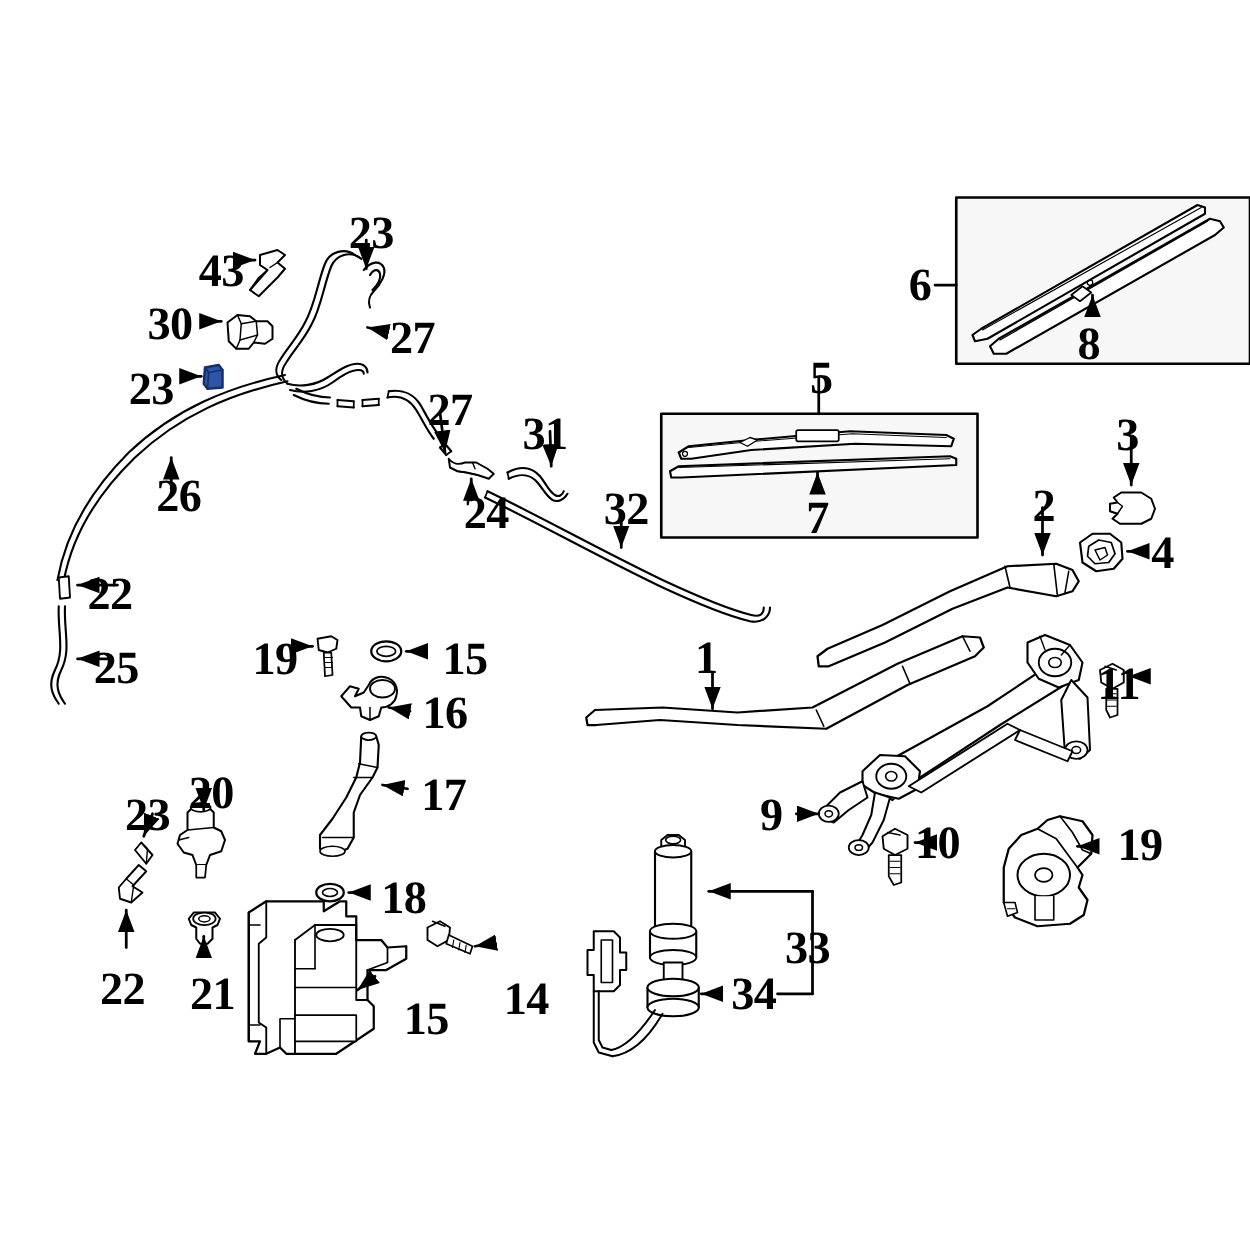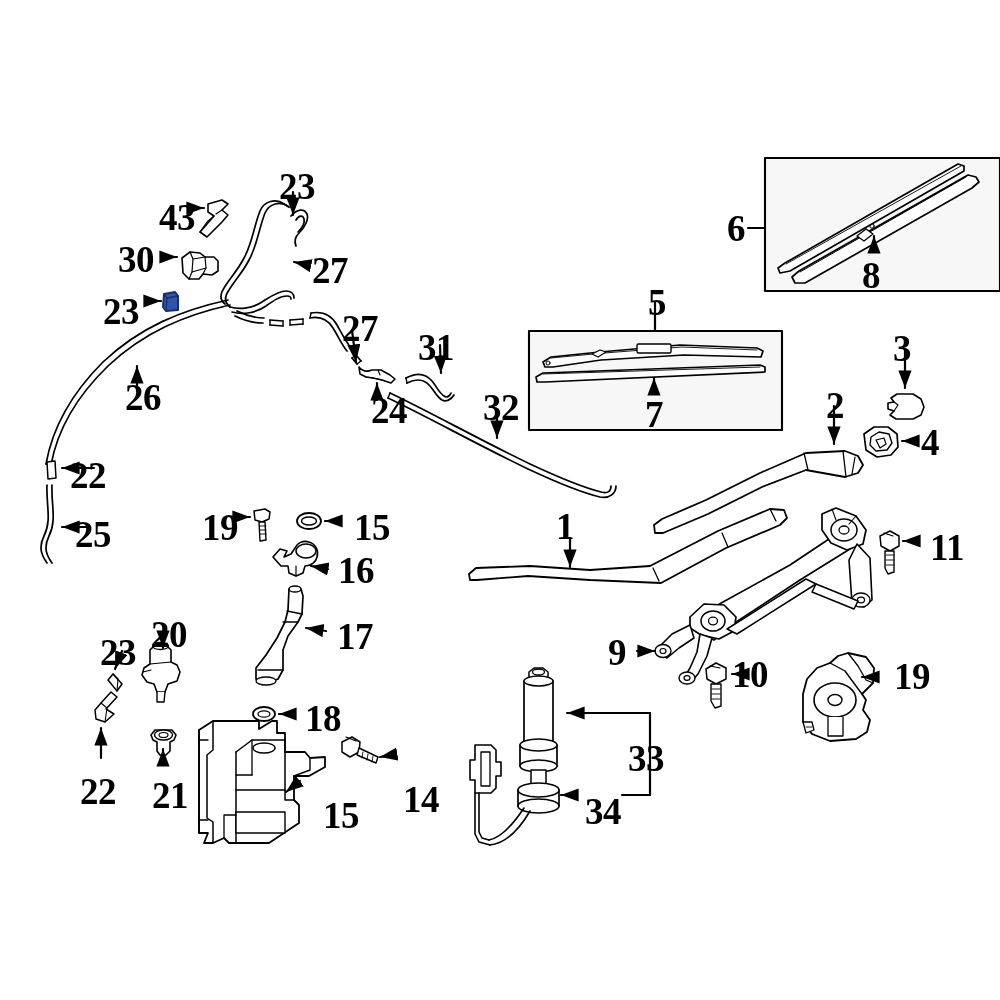--- a/index.html
+++ b/index.html
@@ -372,21 +372,21 @@
   <div class="callout" style="left:556px;top:508px;">1</div>
   <div class="callout" style="left:826px;top:387px;">2</div>
   <div class="callout" style="left:893px;top:330px;">3</div>
   <div class="callout" style="left:921px;top:424px;">4</div>
   <div class="callout" style="left:648px;top:284px;">5</div>
   <div class="callout" style="left:727px;top:210px;">6</div>
   <div class="callout" style="left:645px;top:396px;">7</div>
   <div class="callout" style="left:862px;top:257px;">8</div>
   <div class="callout" style="left:608px;top:634px;">9</div>
   <div class="callout" style="left:732px;top:656px;">10</div>
-  <div class="callout" style="left:930px;top:529px;text-align:right;">11</div>
+  <div class="callout" style="left:878px;top:529px;text-align:right;">11</div>
   <div class="callout" style="left:894px;top:658px;">19</div>
   <div class="callout" style="left:323px;top:797px;">15</div>
   <div class="callout" style="left:403px;top:781px;text-align:center;">14</div>
   <div class="callout" style="left:354px;top:509px;">15</div>
   <div class="callout" style="left:338px;top:552px;">16</div>
   <div class="callout" style="left:337px;top:618px;">17</div>
   <div class="callout" style="left:305px;top:700px;">18</div>
   <div class="callout" style="left:202px;top:509px;">19</div>
   <div class="callout" style="left:151px;top:616px;">20</div>
   <div class="callout" style="left:152px;top:777px;">21</div>
@@ -396,17 +396,17 @@
   <div class="callout" style="left:75px;top:516px;">25</div>
   <div class="callout" style="left:125px;top:379px;">26</div>
   <div class="callout" style="left:312px;top:252px;">27</div>
   <div class="callout" style="left:342px;top:310px;">27</div>
   <div class="callout" style="left:159px;top:199px;">43</div>
   <div class="callout" style="left:103px;top:293px;">23</div>
   <div class="callout" style="left:118px;top:241px;">30</div>
   <div class="callout" style="left:418px;top:329px;">31</div>
   <div class="callout" style="left:483px;top:389px;">32</div>
   <div class="callout" style="left:628px;top:740px;">33</div>
-  <div class="callout" style="left:585px;top:777px;margin-top:16px;">34</div>
+  <div class="callout" style="left:585px;top:777px;">34</div>
   <div class="callout" style="left:70px;top:457px;">22</div>
   <div class="callout" style="left:279px;top:168px;">23</div>
 
 </div>
 
 </body></html>

